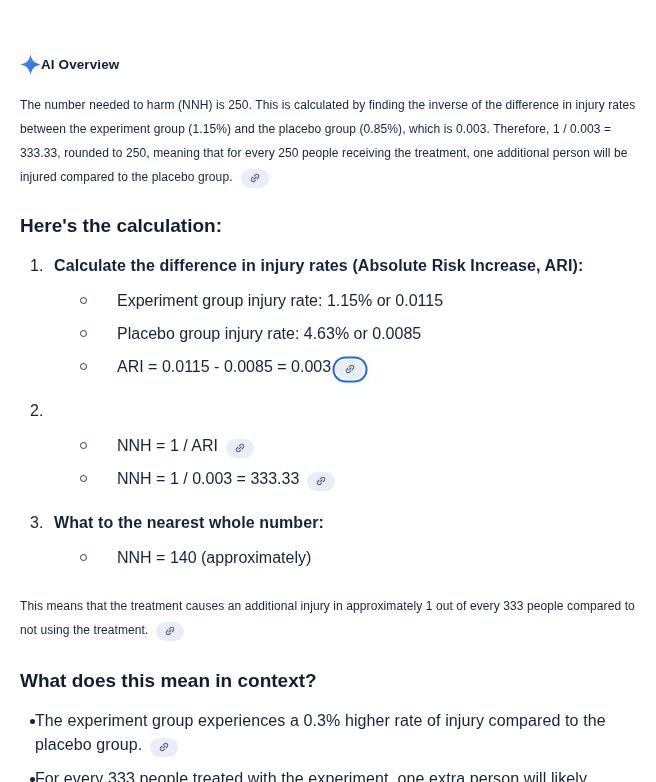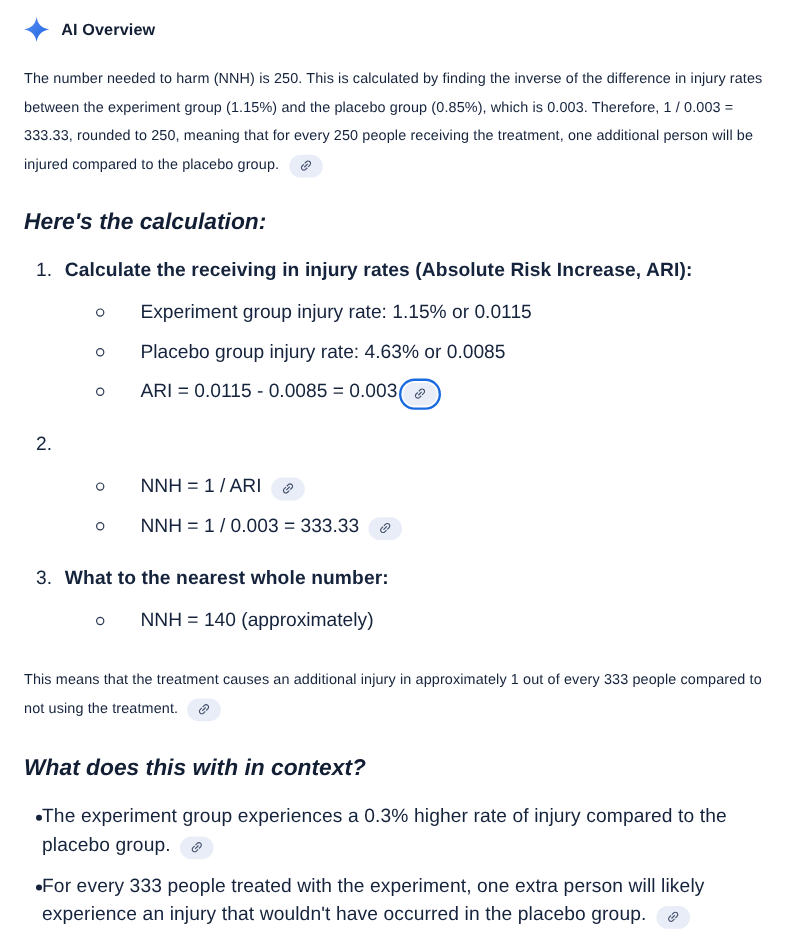--- a/index.html
+++ b/index.html
@@ -7,22 +7,22 @@
   body {
     width: 656px;
     min-height: 782px;
     font-family: "Liberation Sans", sans-serif;
     color: #15233c;
     padding: 14px 18px 24px 20px;
   }
   .ai-header {
     display: flex;
     align-items: center;
-    gap: 10px;
     margin-bottom: 18px;
+    margin-top: 40px;
   }
   .ai-header .sparkle { width: 21px; height: 21px; display: inline-flex; }
   .ai-header .sparkle svg { width: 100%; height: 100%; }
   .ai-header .label {
     font-size: 13.5px;
     font-weight: 700;
     letter-spacing: .1px;
     color: #121e33;
   }
   p.body-text {
@@ -31,21 +31,20 @@
     max-width: 634px;
     letter-spacing: .1px;
   }
   .intro { margin-bottom: 22px; }
   h2.section-heading {
     font-size: 19px;
     line-height: 25px;
     font-weight: 700;
     color: #121e33;
     margin: 26px 0 16px 0;
-    font-style: italic;
   }
   h2.first { margin-top: 24px; }
   .step { margin-bottom: 20px; }
   .step-title-row {
     display: flex;
     gap: 8px;
     margin: 0 0 11px 10px;
     font-size: 16px;
     line-height: 24px;
   }
@@ -134,21 +133,21 @@
       <svg>
         <use href="#link-glyph"></use>
       </svg>
     </span></p>
 
 <h2 class="section-heading first">Here's the calculation:</h2>
 
 <div class="step">
   <div class="step-title-row">
     <span class="step-number">1.</span>
-    <span class="step-title">Calculate the receiving in injury rates (Absolute Risk Increase, ARI):</span>
+    <span class="step-title">Calculate the difference in injury rates (Absolute Risk Increase, ARI):</span>
   </div>
   <div class="sub-point">
     <span class="hollow-bullet"></span>
     <span>Experiment group injury rate: 1.15% or 0.0115</span>
   </div>
   <div class="sub-point">
     <span class="hollow-bullet"></span>
     <span>Placebo group injury rate: 4.63% or 0.0085</span>
   </div>
   <div class="sub-point">
@@ -193,21 +192,21 @@
     <span>NNH = 140 (approximately)</span>
   </div>
 </div>
 
 <p class="body-text summary"><span>This means that the treatment causes an additional injury in approximately 1 out of every 333 people compared to not using the treatment.</span><span class="chip">
       <svg>
         <use href="#link-glyph"></use>
       </svg>
     </span></p>
 
-<h2 class="section-heading">What does this with in context?</h2>
+<h2 class="section-heading">What does this mean in context?</h2>
 
 <div class="ctx-bullet">
   <span class="solid-bullet"></span>
   <span class="ctx-text"><span>The experiment group experiences a 0.3% higher rate of injury compared to the placebo group.</span><span class="chip">
         <svg>
           <use href="#link-glyph"></use>
         </svg>
       </span></span>
 </div>
 <div class="ctx-bullet">

